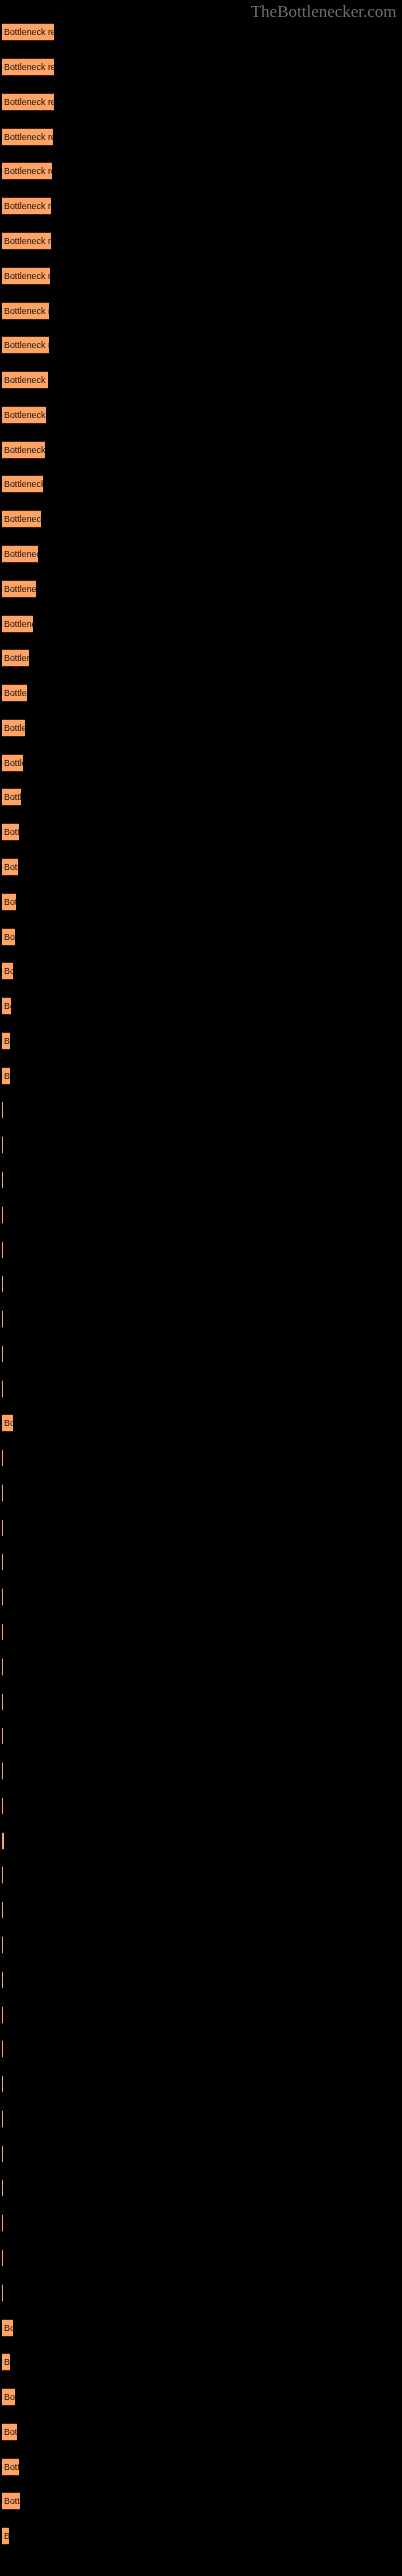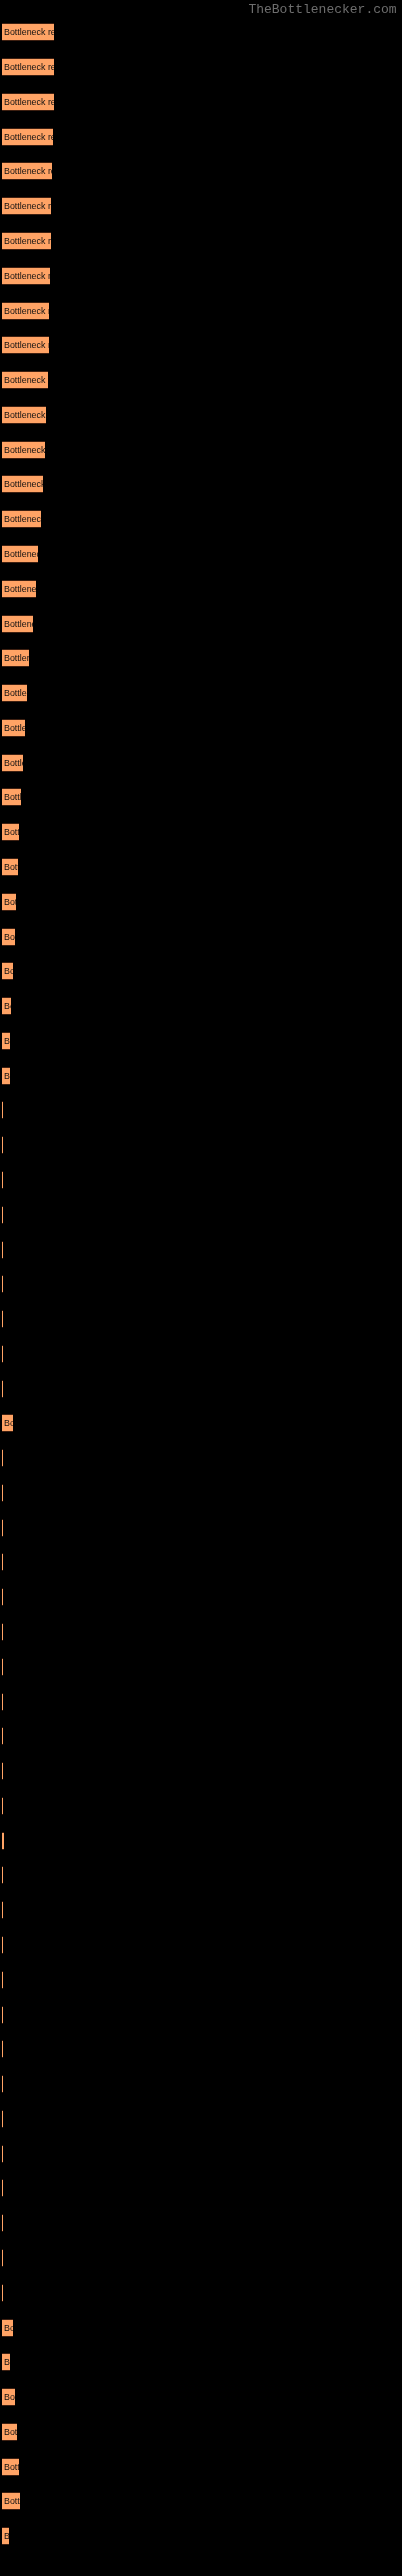--- a/index.html
+++ b/index.html
@@ -7,24 +7,24 @@
     width:403px;height:2576px;
     background:#000000;
     font-family:"Liberation Sans", sans-serif;
     overflow:hidden;
     position:relative;
   }
   #wm{
     position:absolute;
     top:1.6px; right:6.4px;
     color:#6e6e6e;
-    font-size:13px;
+    font-size:17px;
     letter-spacing:0px;
     white-space:nowrap;
-    font-family:Liberation Mono, monospace;
+    font-family:Liberation Serif, serif;
   }
   #plot{
     position:absolute;
     left:0; top:0;
     width:403px; height:2576px;
   }
   .row{
     position:absolute;
     left:0;
     height:17.7px;

